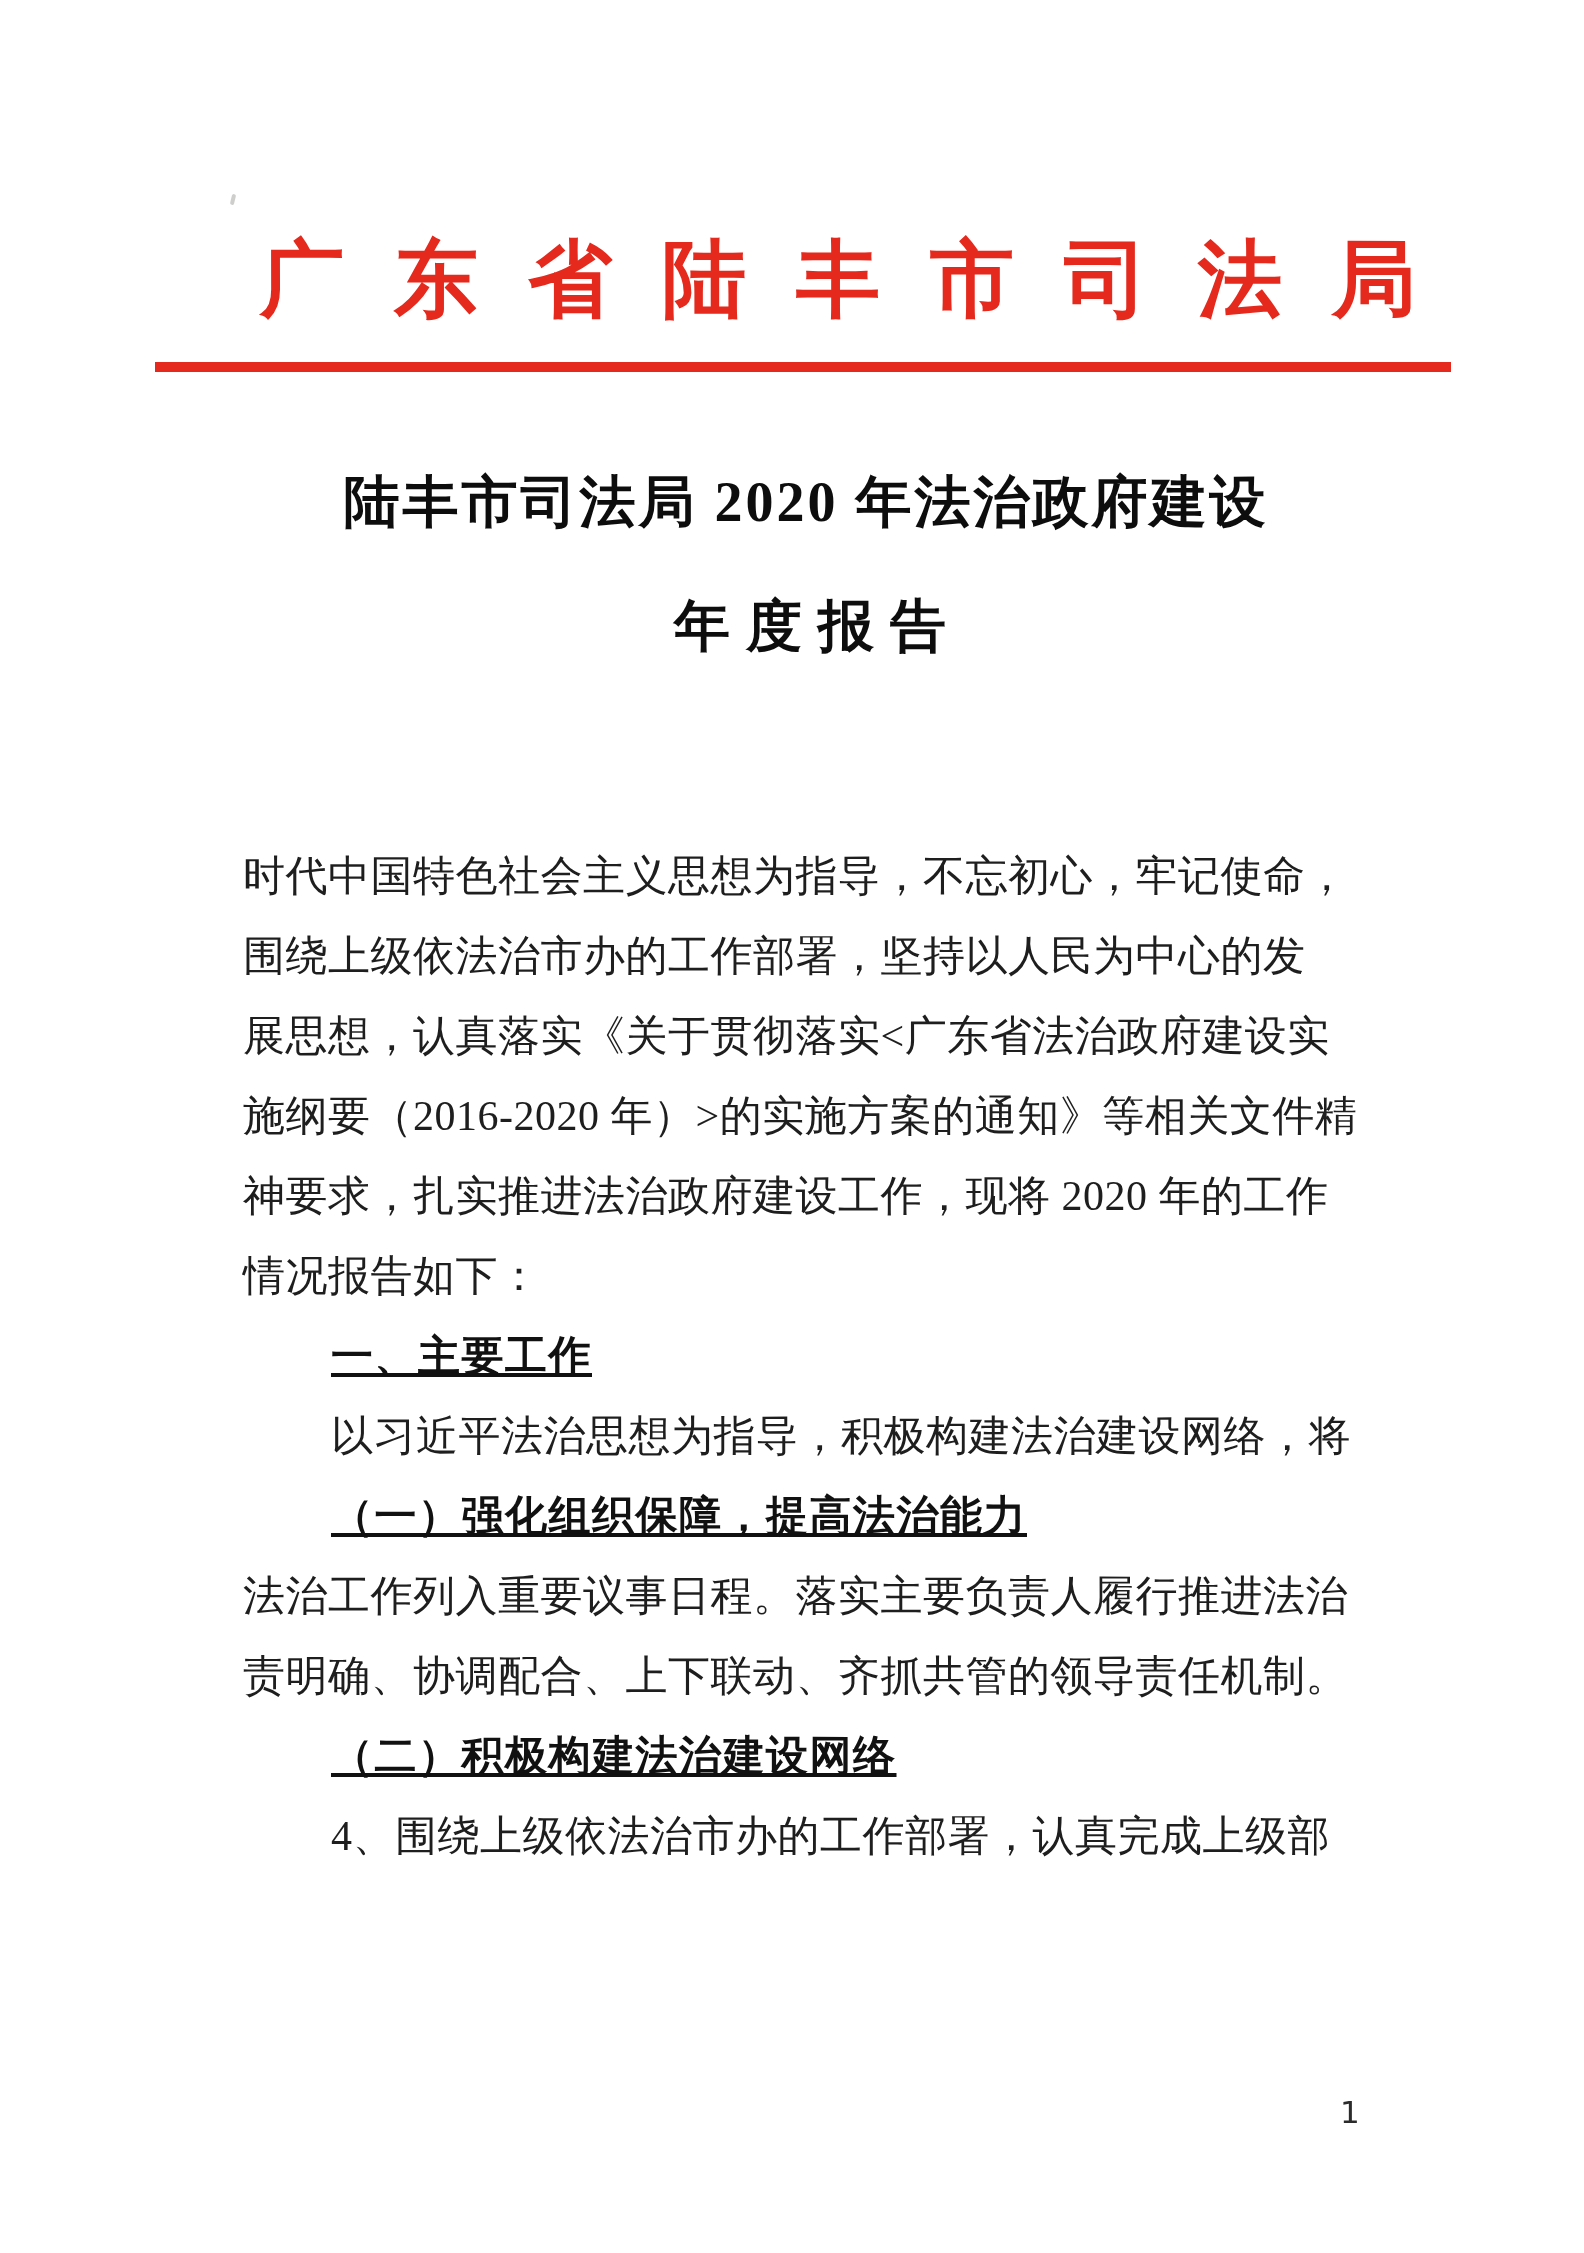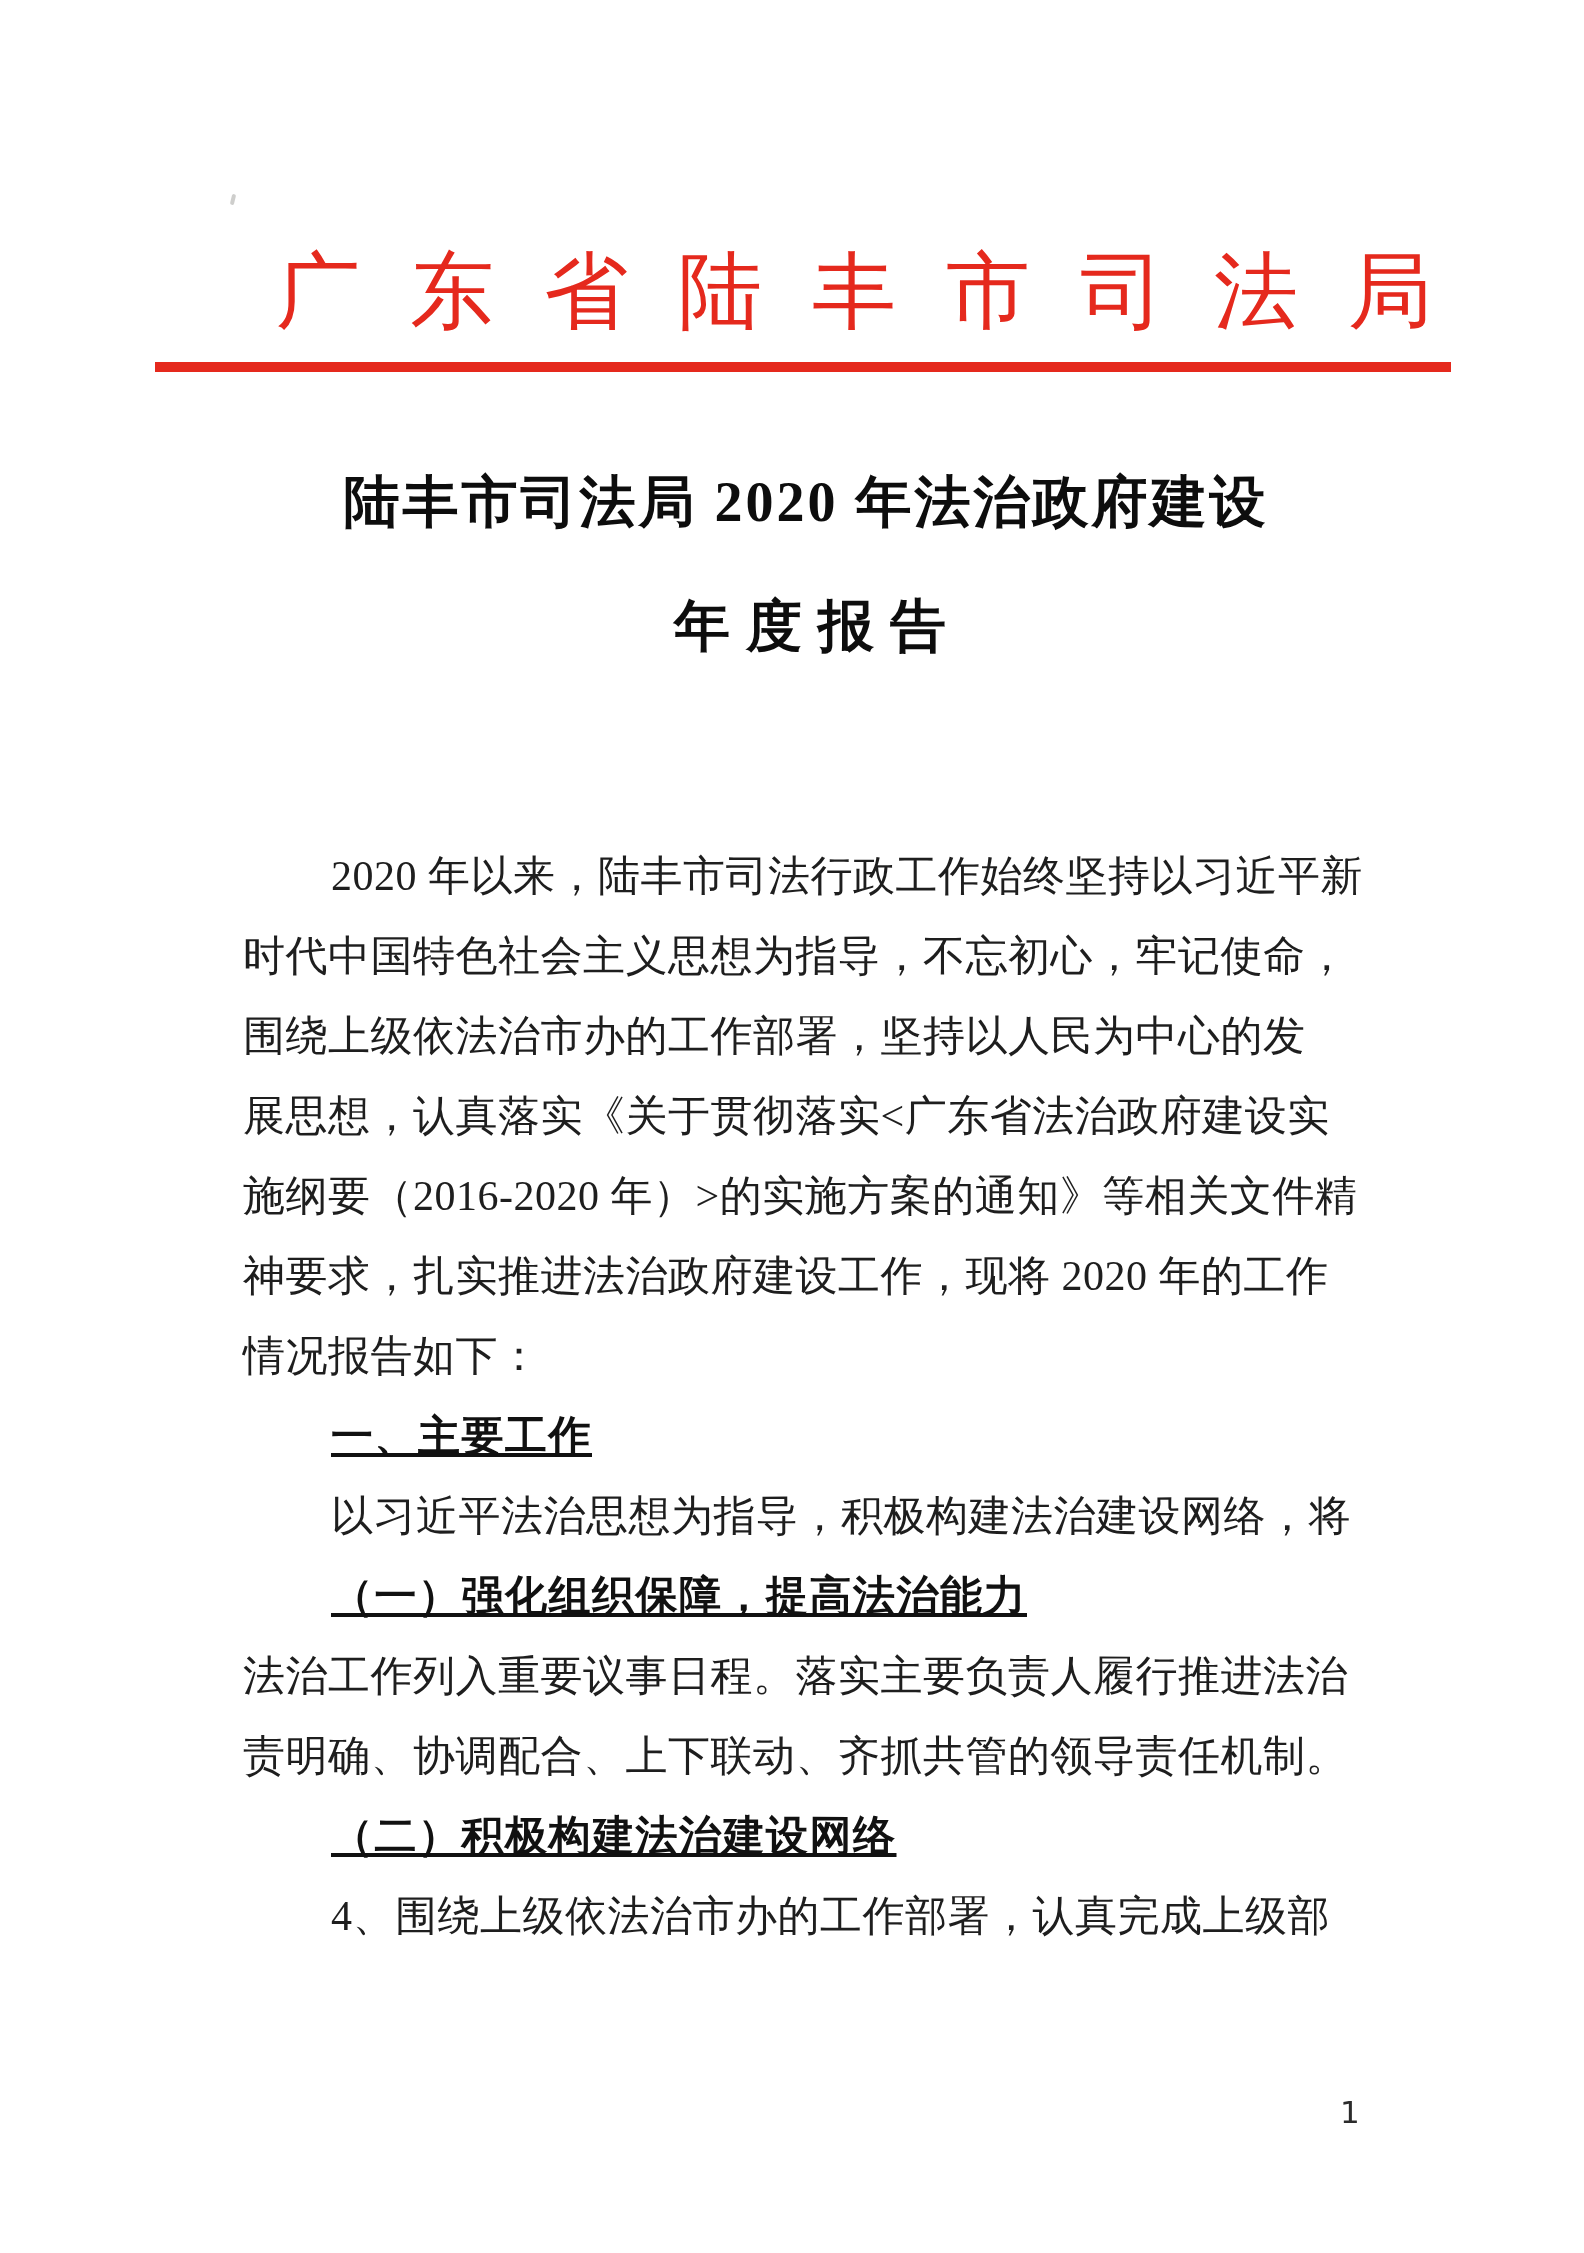--- a/index.html
+++ b/index.html
@@ -10,29 +10,28 @@
   }
   .page {
     position: relative;
     width: 1584px; height: 2253px;
     background: var(--page-bg, #ffffff);
     overflow: hidden;
   }
   
   .agency-title {
     position: absolute;
-    left: 276px; top: 228px;
+    left: 260px; top: 228px;
     font-family: "Liberation Serif", serif;
-    font-weight: 400;
+    font-weight: 700;
     font-size: 84px;
     line-height: 104px;
     letter-spacing: 50px;
     color: var(--accent-red, #e5291d);
     white-space: nowrap;
-    margin-top: 12px;
   }
   .red-rule {
     position: absolute;
     left: 155px; top: 362px;
     width: 1296px; height: 10px;
     background: var(--accent-red, #e5291d);
   }
   
   .doc-title-1, .doc-title-2 {
     position: absolute;
@@ -108,21 +107,20 @@
 
   <div class="agency-title">广东省陆丰市司法局</div>
 
   <div class="red-rule"></div>
 
   <div class="doc-title-1">陆丰市司法局 2020 年法治政府建设</div>
 
   <div class="doc-title-2">年度报告</div>
 
   <div class="body-block">
-    <div class="line indent">2020 年以来，陆丰市司法行政工作始终坚持以习近平新</div>
     <div class="line">时代中国特色社会主义思想为指导，不忘初心，牢记使命，</div>
     <div class="line">围绕上级依法治市办的工作部署，坚持以人民为中心的发</div>
     <div class="line">展思想，认真落实《关于贯彻落实&lt;广东省法治政府建设实</div>
     <div class="line">施纲要（2016-2020 年）&gt;的实施方案的通知》等相关文件精</div>
     <div class="line">神要求，扎实推进法治政府建设工作，现将 2020 年的工作</div>
     <div class="line">情况报告如下：</div>
     <div class="line heading">一、主要工作</div>
     <div class="line indent">以习近平法治思想为指导，积极构建法治建设网络，将</div>
     <div class="line heading">（一）强化组织保障，提高法治能力</div>
     <div class="line">法治工作列入重要议事日程。落实主要负责人履行推进法治</div>

